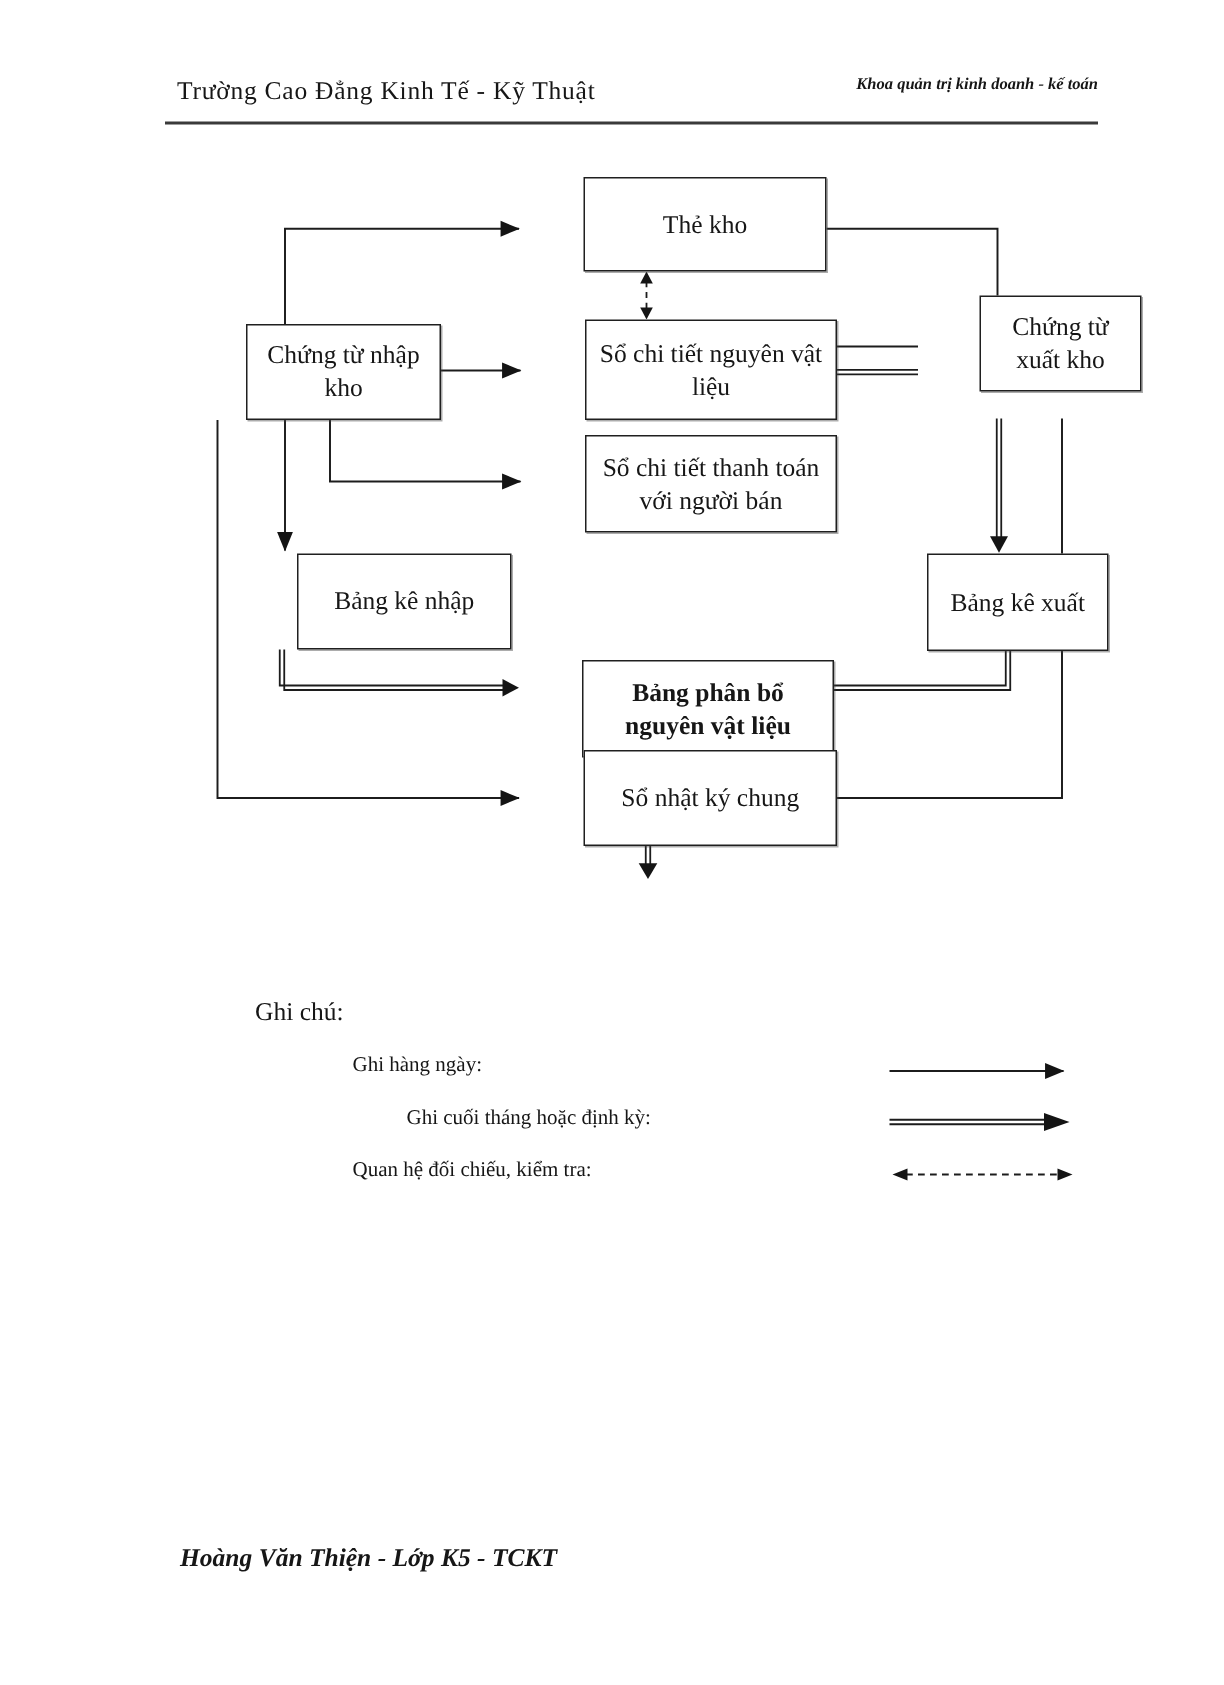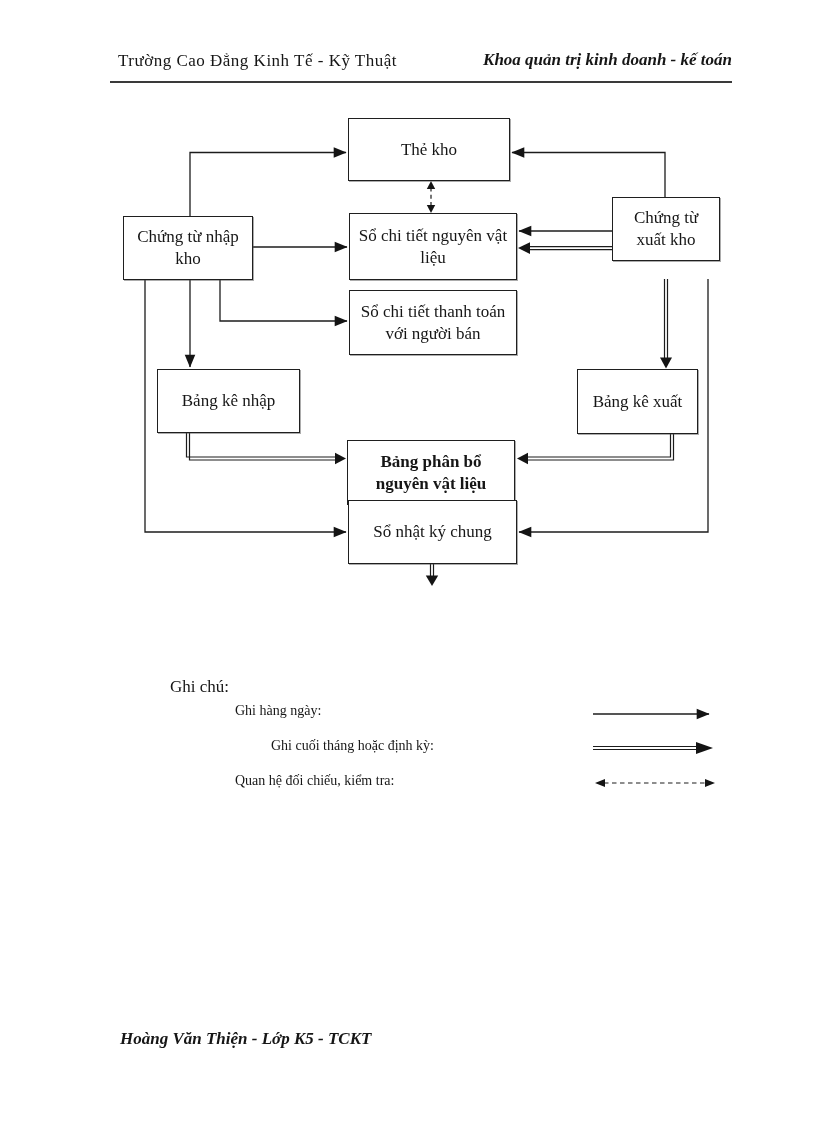--- a/index.html
+++ b/index.html
@@ -2,42 +2,42 @@
 <html><head>
 <meta charset="utf-8">
 <style>
   html,body{margin:0;padding:0;background:#fff;}
   .page{
     position:relative;width:816px;height:1123px;background:#ffffff;
     font-family:"Liberation Serif", serif;color:#161616;overflow:hidden;
   }
   
   .hdr-left{position:absolute;left:118px;top:51px;font-size:17px;letter-spacing:.5px;}
-  .hdr-right{position:absolute;right:84px;top:50px;font-size:17px;font-weight:bold;font-style:italic;}
+  .hdr-right{position:absolute;right:84px;top:50px;font-size:11px;font-weight:bold;font-style:italic;}
   .hdr-rule{position:absolute;left:110px;top:81px;width:622px;height:2px;background:#3a3a3a;}
   
   .node{
     position:absolute;box-sizing:border-box;background:#fff;
     border:1.4px solid #1f1f1f;box-shadow:1px 1px 0 rgba(70,70,70,.45);
     display:flex;align-items:center;justify-content:center;text-align:center;
-    font-size:17px;line-height:1.28;padding:2px 5px;
+    font-size:17px;line-height:1.28;padding:2px 5px;margin-left:41px;
   }
   .n-the-kho   {left:348px;top:118px;width:162px;height:63px;}
   .n-nhap-kho  {left:123px;top:216px;width:130px;height:64px;}
   .n-sct-nvl   {left:349px;top:213px;width:168px;height:67px;}
   .n-xuat-kho  {left:612px;top:197px;width:108px;height:64px;}
   .n-thanh-toan{left:349px;top:290px;width:168px;height:65px;}
   .n-bk-nhap   {left:157px;top:369px;width:143px;height:64px;}
   .n-bk-xuat   {left:577px;top:369px;width:121px;height:65px;}
   .n-phan-bo   {left:347px;top:440px;width:168px;height:65px;font-weight:bold;}
   .n-nhat-ky   {left:348px;top:500px;width:169px;height:64px;}
   .n-so-cai    {left:349px;top:587px;width:164px;height:77px;}
   svg.connectors{position:absolute;left:0;top:0;}
   
-  .legend-title{position:absolute;left:170px;top:665px;font-size:17px;margin-top:12px;}
+  .legend-title{position:absolute;left:170px;top:665px;font-size:17px;}
   .legend-label{position:absolute;font-size:14px;}
   .ll-1{left:235px;top:703px;}
   .ll-2{left:235px;top:738px;margin-left:36px;}
   .ll-3{left:235px;top:773px;text-align:center;}
   .legend-arrow{position:absolute;}
   .la-1{left:591px;top:706px;}
   .la-2{left:591px;top:740px;}
   .la-3{left:593px;top:775px;}
   
   .footer{position:absolute;left:120px;top:1029px;font-size:17px;font-weight:bold;font-style:italic;}

